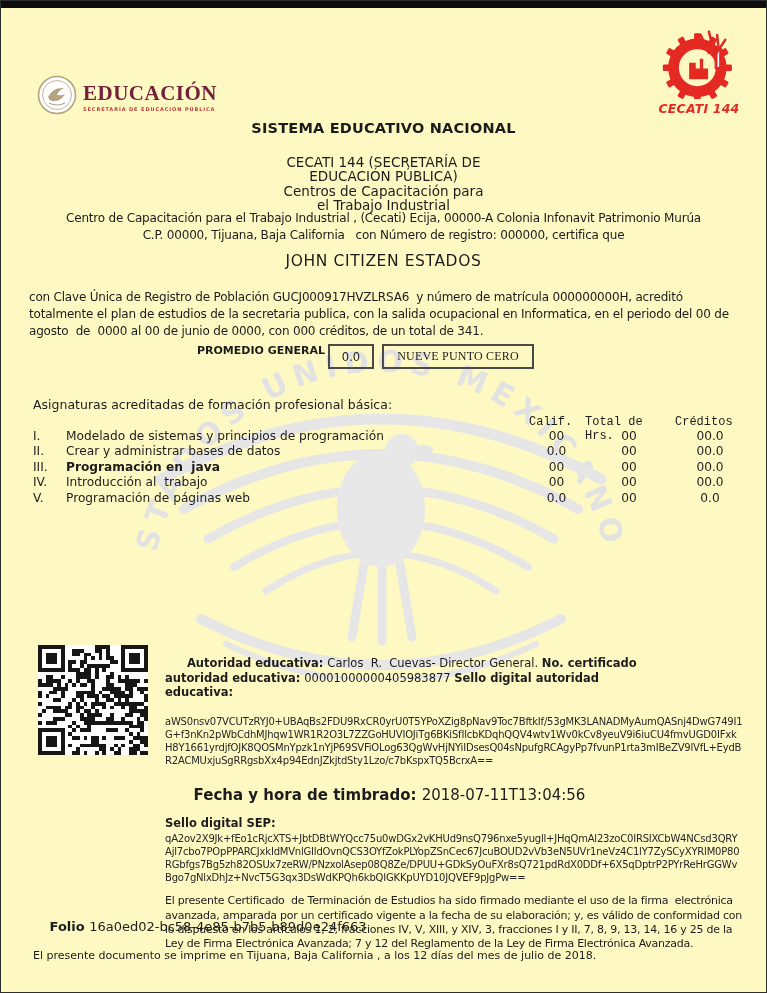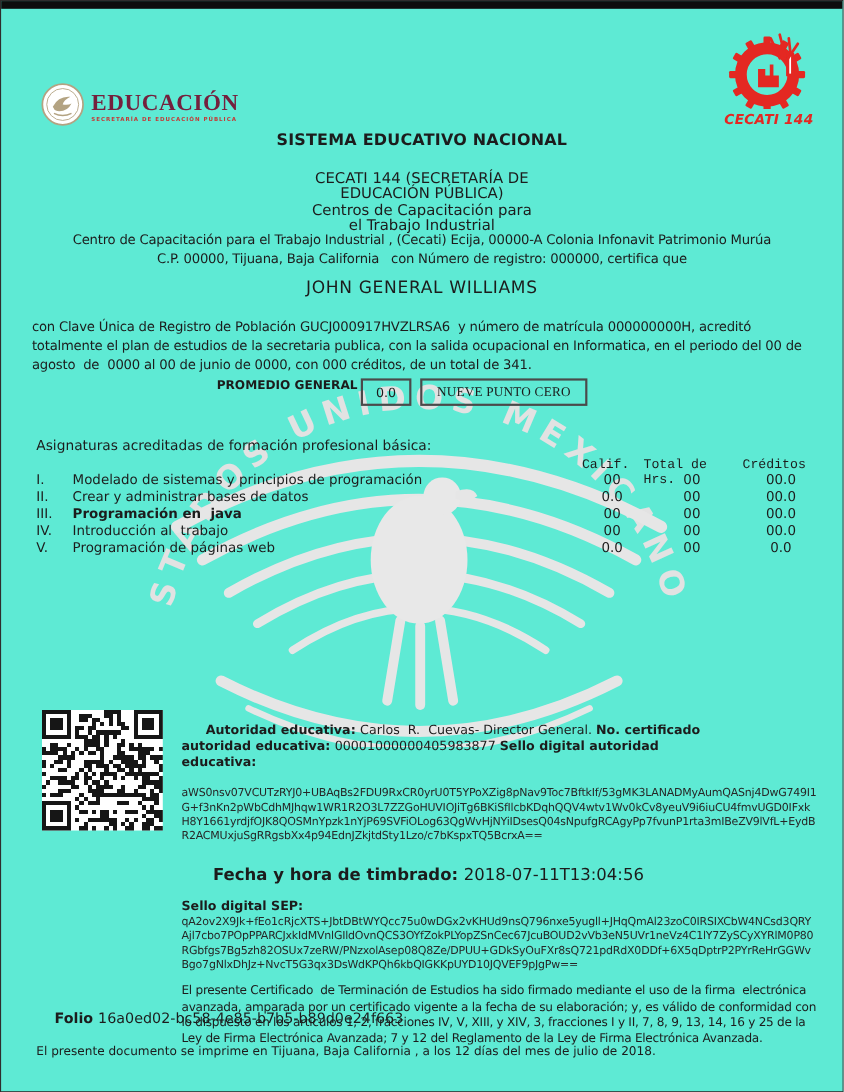--- a/index.html
+++ b/index.html
@@ -1,18 +1,18 @@
 <!DOCTYPE html>
 <html><head>
 <meta charset="utf-8">
 <style>
   html,body{margin:0;padding:0;background:#f3f3f3;}
   .page{
     position:relative; width:767px; height:993px; margin:0 auto;
-    background:#5eead4; border:1px solid #2e2e2e; box-sizing:border-box;
+    background:#fef9c3; border:1px solid #2e2e2e; box-sizing:border-box;
     font-family:"DejaVu Sans", sans-serif; color:#1c1c1c; overflow:hidden;
   }
   .layer{position:absolute; z-index:2;}
   .topbar{position:absolute; top:0; left:0; right:0; height:7px; background:#0d0d0d; z-index:3;}
 
   
   .edu-logo{left:36px; top:74px; display:flex; align-items:center; gap:6px;}
   .edu-text .edu-title{font-family:"Liberation Serif", serif; font-weight:bold; font-size:21px; color:#74203d; letter-spacing:.5px; line-height:22px;}
   .edu-text .edu-sub{font-size:5px; font-weight:bold; color:#c43a37; letter-spacing:.9px; margin-top:2px;}
   .cecati-logo{left:643px; top:24px; width:110px; text-align:center;}
@@ -124,21 +124,21 @@
     <div class="h1">SISTEMA EDUCATIVO NACIONAL</div>
     <div class="hl">CECATI 144 (SECRETARÍA DE</div>
     <div class="hl">EDUCACIÓN PÚBLICA)</div>
     <div class="hl">Centros de Capacitación para</div>
     <div class="hl">el Trabajo Industrial</div>
   </div>
 
   <div class="layer intro intro1">Centro de Capacitación para el Trabajo Industrial , (Cecati) Ecija, 00000-A Colonia Infonavit Patrimonio Murúa</div>
   <div class="layer intro intro2">C.P. 00000, Tijuana, Baja California   con Número de registro: 000000, certifica que</div>
 
-  <div class="layer student-name">JOHN GENERAL WILLIAMS</div>
+  <div class="layer student-name">JOHN CITIZEN ESTADOS</div>
 
   <div class="layer body-par">con Clave Única de Registro de Población GUCJ000917HVZLRSA6  y número de matrícula 000000000H, acreditó totalmente el plan de estudios de la secretaria publica, con la salida ocupacional en Informatica, en el periodo del 00 de agosto  de  0000 al 00 de junio de 0000, con 000 créditos, de un total de 341.</div>
 
   <div class="layer prom-label">
     <div>PROMEDIO GENERAL</div>
   </div>
   <div class="layer score-box">0.0</div>
   <div class="layer score-text-box">NUEVE PUNTO CERO</div>
 
   <div class="layer subjects-title">Asignaturas acreditadas de formación profesional básica:</div>

